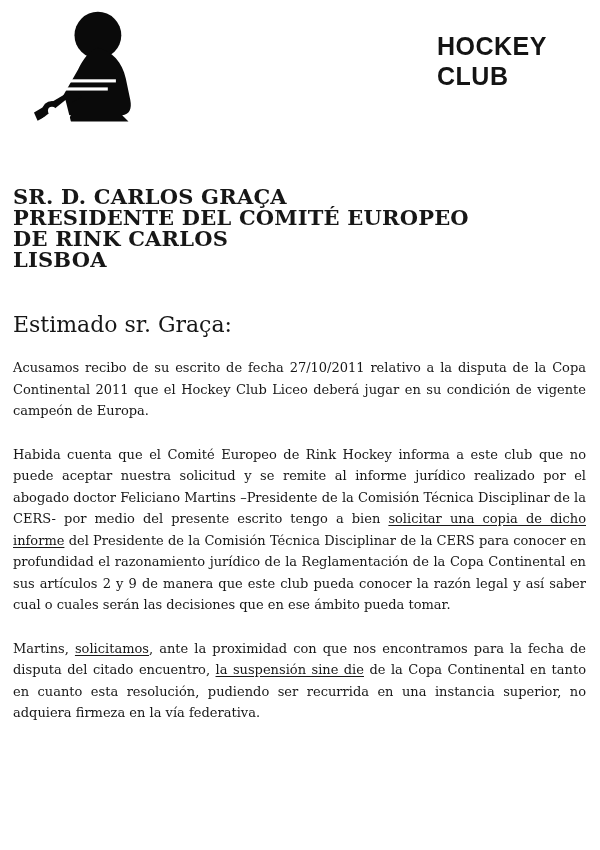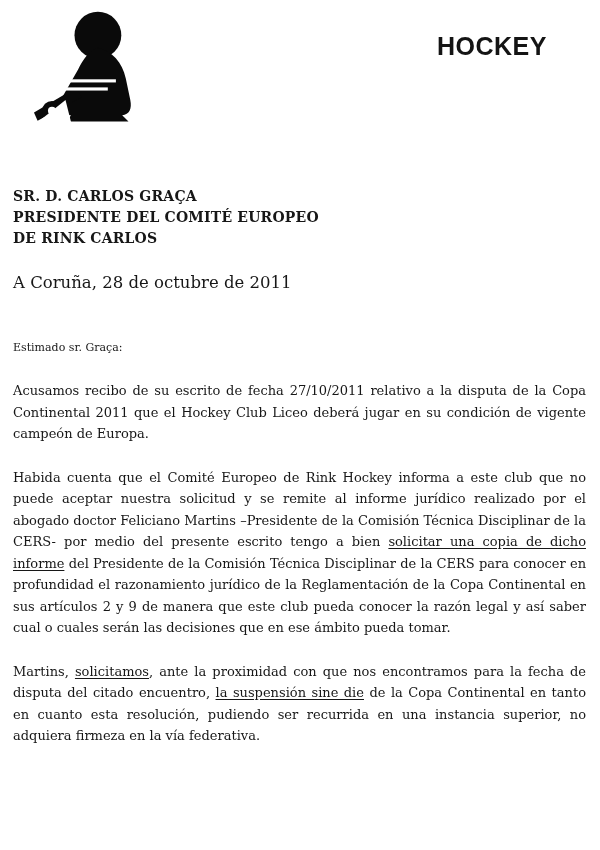--- a/index.html
+++ b/index.html
@@ -41,32 +41,32 @@
     color: #141414;
     width: 136px;
     margin-top: 25px;
     margin-right: 13px;
     text-align: left;
   }
   
   .recipient {
     margin-top: 38px;
     font-weight: 700;
-    font-size: 14px;
+    font-size: 21px;
     line-height: 21px;
     letter-spacing: 0.2px;
   }
   .dateline {
     margin: 23px 0 0 0;
     font-size: 16.5px;
     line-height: 21px;
   }
   .salutation {
     margin: 44px 0 0 0;
-    font-size: 11px;
+    font-size: 22px;
     line-height: 21px;
   }
   .para {
     margin: 22px 0 0 0;
     font-size: 13px;
     line-height: 21.5px;
     text-align: justify;
     text-justify: inter-word;
   }
   .u {
@@ -105,30 +105,31 @@
           <rect x="21" y="86" width="66" height="3.5"></rect>
 
           <polygon points="0,132 40,100 48,132"></polygon>
 
           <circle cx="25" cy="112" r="4.5"></circle>
         </g>
       </svg>
     </div>
     <div class="club-name">
       <div>HOCKEY</div>
+      <div>CLUB</div>
     </div>
   </div>
 
   <div class="recipient">
     <div>SR. D. CARLOS GRAÇA</div>
     <div>PRESIDENTE DEL COMITÉ EUROPEO</div>
     <div>DE RINK CARLOS</div>
+    <div>LISBOA</div>
   </div>
 
-  <p class="dateline">A Coruña, 28 de octubre de 2011</p>
 
   <p class="salutation">Estimado sr. Graça:</p>
 
   <p class="para"><span>Acusamos recibo de su escrito de fecha 27/10/2011 relativo a la disputa de la Copa Continental 2011 que el Hockey Club Liceo deberá jugar en su condición de vigente campeón de Europa.</span></p>
   <p class="para"><span>Habida cuenta que el Comité Europeo de Rink Hockey informa a este club que no puede aceptar nuestra solicitud y se remite al informe jurídico realizado por el abogado doctor Feliciano Martins –Presidente de la Comisión Técnica Disciplinar de la CERS- por medio del presente escrito tengo a bien </span><span class="u">solicitar una copia de dicho informe</span><span> del Presidente de la Comisión Técnica Disciplinar de la CERS para conocer en profundidad el razonamiento jurídico de la Reglamentación de la Copa Continental en sus artículos 2 y 9 de manera que este club pueda conocer la razón legal y así saber cual o cuales serán las decisiones que en ese ámbito pueda tomar.</span></p>
   <p class="para"><span>Martins, </span><span class="u">solicitamos</span><span>, ante la proximidad con que nos encontramos para la fecha de disputa del citado encuentro, </span><span class="u">la suspensión sine die</span><span> de la Copa Continental en tanto en cuanto esta resolución, pudiendo ser recurrida en una instancia superior, no adquiera firmeza en la vía federativa.</span></p>
 
 </div>
 
 </body></html>

